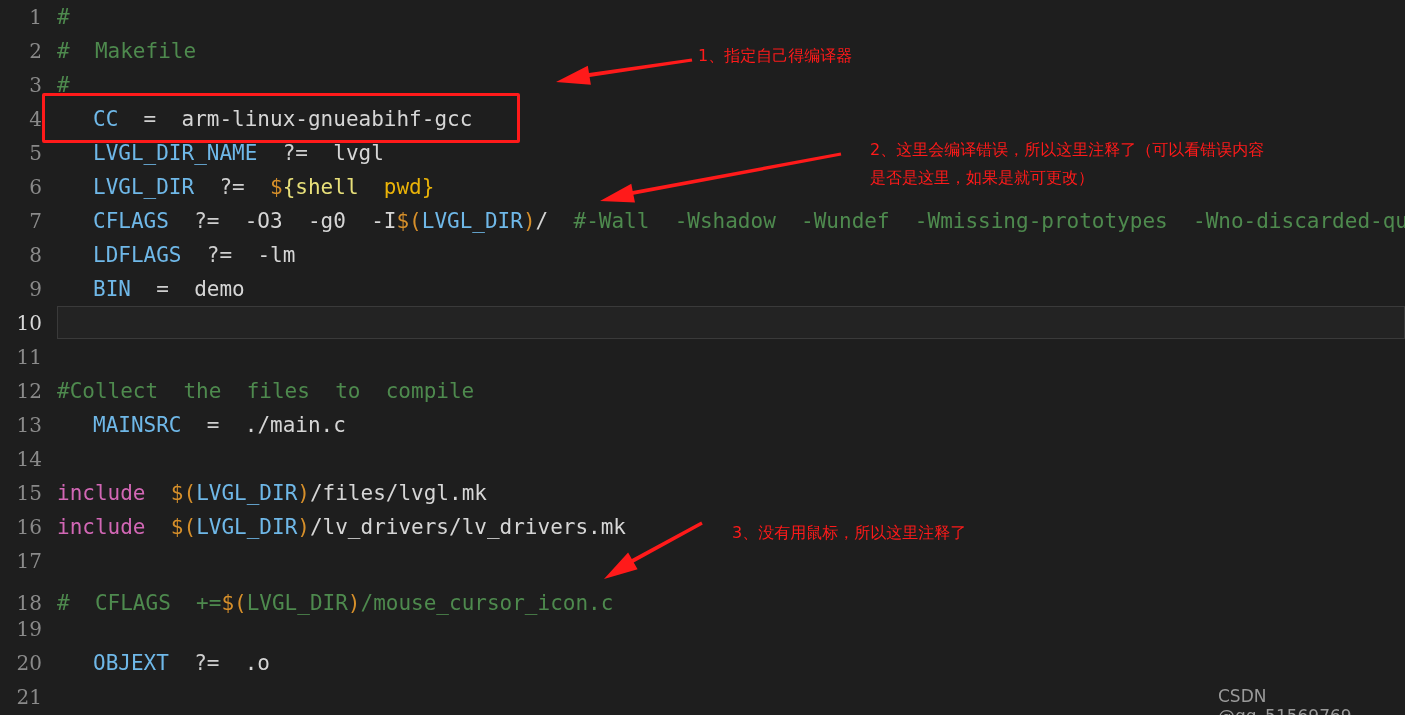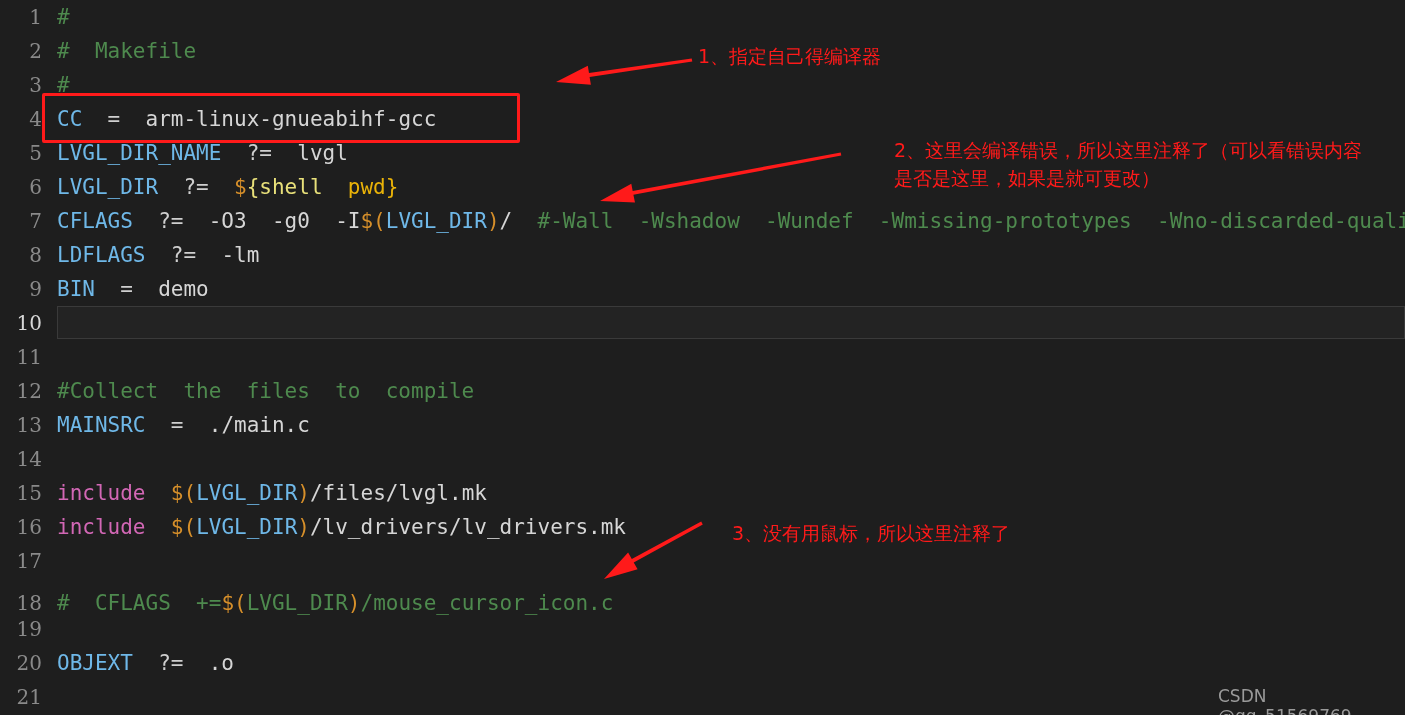--- a/index.html
+++ b/index.html
@@ -26,39 +26,39 @@
     position:absolute;left:57px;top:0;height:34px;line-height:34px;
     white-space:pre;font-size:21px;
   }
   
   .active-box{
     position:absolute;left:57px;right:0;height:33px;
     border:1px solid #3a3a3a;background:#232323;box-sizing:border-box;
   }
   
   .t-comment{color:#4e8a4e;}
-  .t-var{color:#6fb8e8;}
+  .t-var{color:#6fb8e8;margin-left:36px;}
   .t-op{color:#cfcfcf;}
   .t-plain{color:#d6d6d6;}
   .t-dollar{color:#d68f2a;}
   .t-paren{color:#d68f2a;}
   .t-inner{color:#6fb8e8;}
   .t-keyword{color:#d267b5;}
   .t-brace{color:#e8e07a;}
   .t-pwd{color:#eab308;}
 
   
   .red-rect{
     position:absolute;border:3px solid #f01e10;box-sizing:border-box;
     border-radius:2px;pointer-events:none;
   }
   .anno-text{
     position:absolute;color:#ff1a1a;
     font-family:"DejaVu Sans","Liberation Sans",sans-serif;
-    font-size:19px;line-height:28px;white-space:pre;
+    font-size:16px;line-height:28px;white-space:pre;
   }
   .anno-svg{position:absolute;pointer-events:none;}
   .watermark{
     position:absolute;color:#9a9a9a;font-size:17px;
     font-family:"DejaVu Sans","Liberation Sans",sans-serif;
   }
 </style>
 </head>
 <body>
 
@@ -91,21 +91,21 @@
   <div class="red-rect" id="red-rect" style="left: 42px; top: 93px; width: 478px; height: 50px; border-color: rgb(255, 26, 26);"></div>
 
   <div id="anno-layer">
       <svg class="anno-svg" width="196" height="82" style="left: 526px; top: 30px;">
         <polygon points="30.0,52.0 61.8,35.7 63.0,43.1 165.7,28.4 166.3,31.6 63.6,46.9 64.9,54.7" fill="#ff1a1a"></polygon>
       </svg>
       <div class="anno-text" style="left: 698px; top: 42px; color: rgb(255, 26, 26);">1、指定自己得编译器</div>
       <svg class="anno-svg" width="301" height="107" style="left: 570px; top: 124px;">
         <polygon points="30.0,77.0 61.3,59.7 62.7,67.0 270.7,28.4 271.3,31.6 63.4,70.8 65.0,78.6" fill="#ff1a1a"></polygon>
       </svg>
-      <div class="anno-text" style="left: 870px; top: 136px; color: rgb(255, 26, 26); margin-left: 24px;">2、这里会编译错误，所以这里注释了（可以看错误内容
+      <div class="anno-text" style="left: 870px; top: 136px; color: rgb(255, 26, 26);">2、这里会编译错误，所以这里注释了（可以看错误内容
 是否是这里，如果是就可更改）</div>
       <svg class="anno-svg" width="158" height="116" style="left: 574px; top: 493px;">
         <polygon points="30.0,86.0 54.1,59.6 57.8,66.1 127.2,28.6 128.8,31.4 59.7,69.4 63.6,76.3" fill="#ff1a1a"></polygon>
       </svg>
       <div class="anno-text" style="left: 732px; top: 519px; color: rgb(255, 26, 26);">3、没有用鼠标，所以这里注释了</div>
     </div>
 
   <div class="watermark" id="watermark" style="left: 1218px; top: 686px;">CSDN @qq_51569769</div>
 </div>
 

